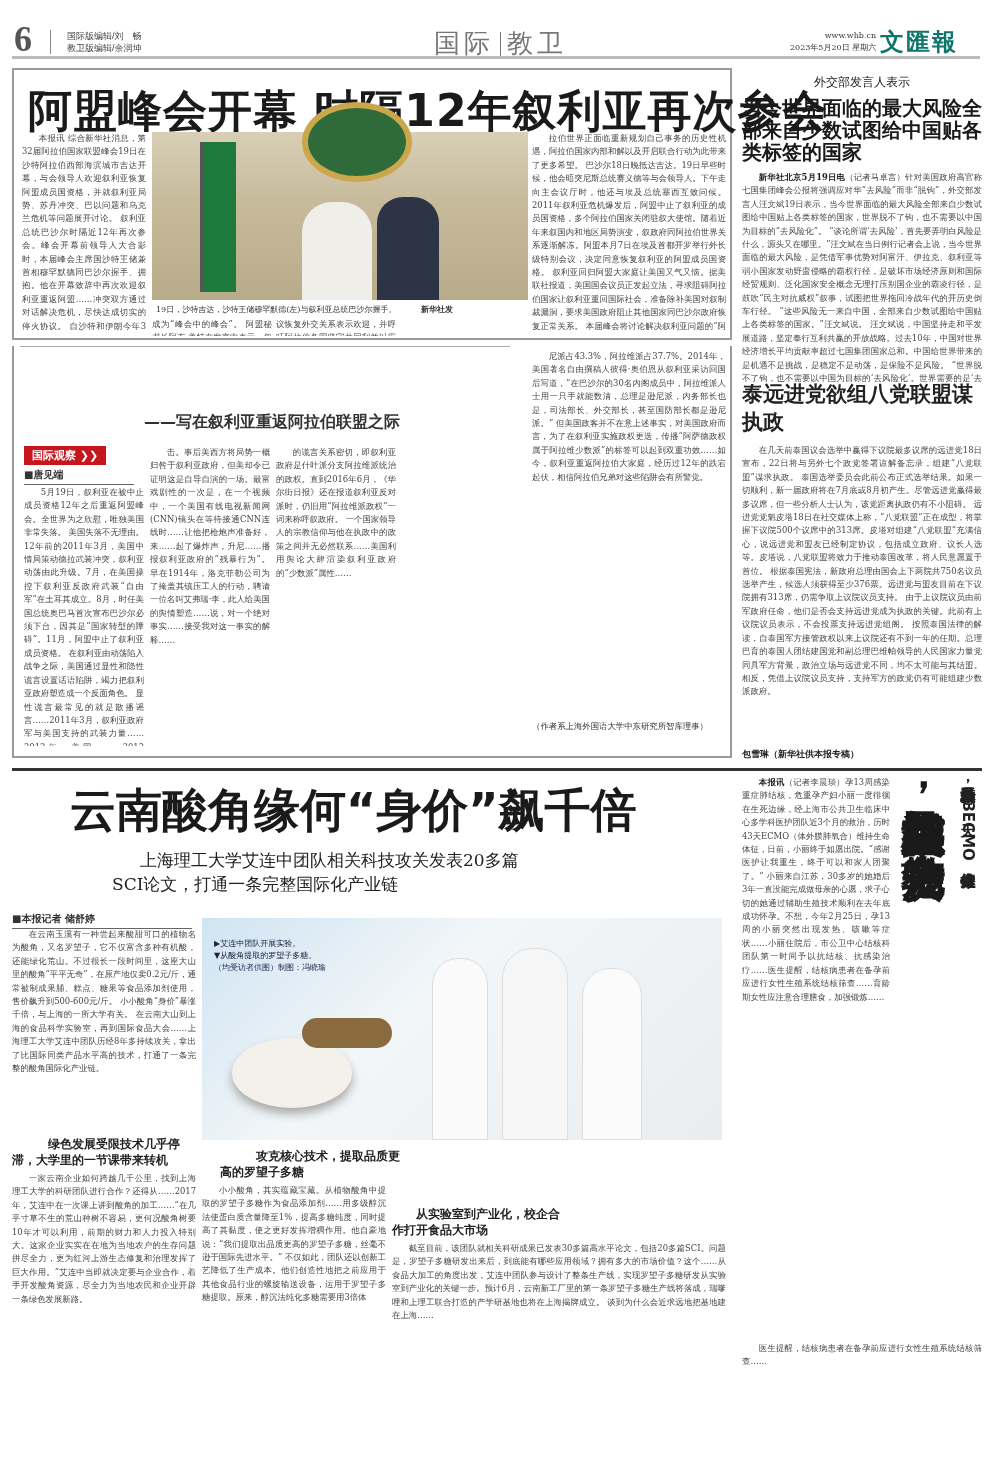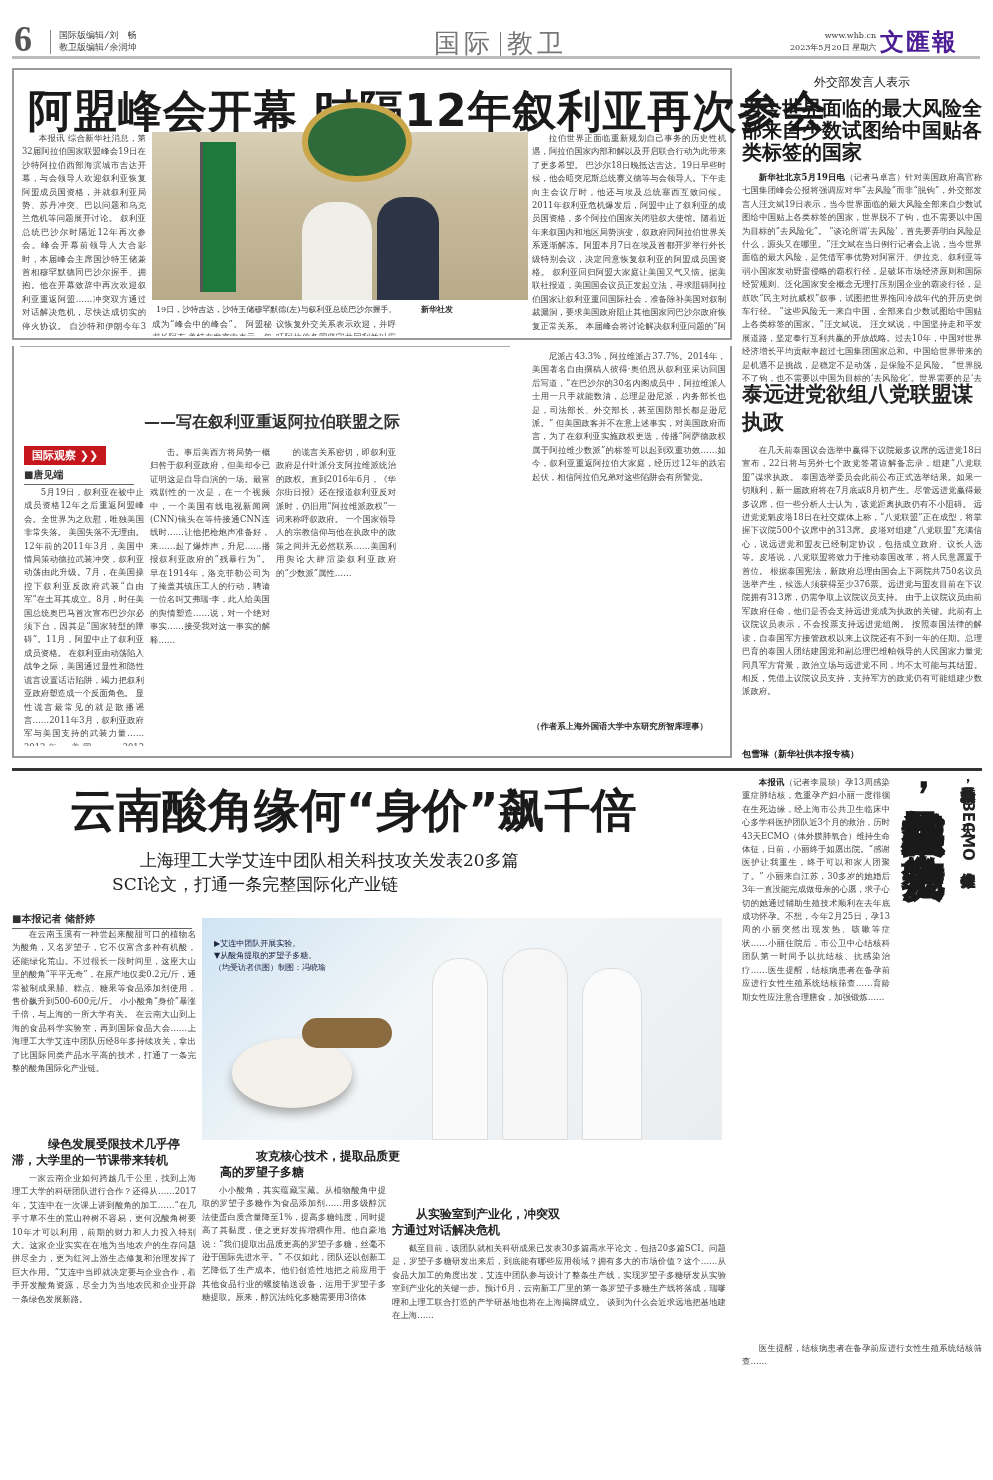--- a/index.html
+++ b/index.html
@@ -1,23 +1,23 @@
 <!DOCTYPE html>
 <html><head>
 <meta charset="utf-8">
 <style>
 *{box-sizing:border-box;margin:0;padding:0}
 body{width:993px;height:1480px;background:#fff;font-family:"DejaVu Serif",serif;color:#222;position:relative;overflow:hidden}
 .abs{position:absolute}
 .hdr-num{left:14px;top:18px;font-size:36px;font-weight:bold;color:#555;font-family:"Liberation Serif",serif}
-.hdr-edit{left:50px;top:30px;font-size:9px;line-height:12px;color:#444;border-left:1px solid #888;padding-left:8px;font-family:Liberation Mono, monospace}
+.hdr-edit{left:50px;top:30px;font-size:9px;line-height:12px;color:#444;border-left:1px solid #888;padding-left:16px;font-family:Liberation Sans, sans-serif}
 .hdr-sec{left:434px;top:26px;font-size:26px;color:#777;font-family:"DejaVu Sans",sans-serif;letter-spacing:4px}
 .hdr-sec .sep{display:inline-block;width:1px;height:26px;background:#777;vertical-align:middle;margin:0 6px}
 .hdr-meta{left:790px;top:30px;font-size:8px;color:#333;text-align:right;line-height:12px}
-.hdr-logo{left:880px;top:26px;font-size:24px;font-weight:bold;color:#4c1d95;letter-spacing:2px}
+.hdr-logo{left:880px;top:26px;font-size:24px;font-weight:bold;color:#0f766e;letter-spacing:2px}
 .hdr-rule{left:12px;top:56px;width:968px;height:3px;background:#bbb}
 .h1{font-family:"DejaVu Sans",sans-serif;font-weight:bold;color:#1a1a1a}
 .body{font-size:8.4px;line-height:13.4px;color:#444;text-align:justify;text-indent:2em}
 .col{position:absolute;overflow:hidden}
 .photo{background:linear-gradient(180deg,#d8cfb6,#c7bb9c 40%,#b8ab8a);}
 .cap{font-size:8px;color:#333}
 .divider{height:2px;background:#333}
 .tag{background:#c4161c;color:#fff;font-size:11px;font-weight:bold;padding:2px 8px;font-family:"DejaVu Sans",sans-serif}
 .author{font-size:10px;font-weight:bold;color:#333;border-bottom:1px solid #666;padding-bottom:2px;font-family:"DejaVu Sans",sans-serif}
 .vert{writing-mode:vertical-rl;font-family:"DejaVu Sans",sans-serif}
@@ -77,21 +77,21 @@
   <div style="position:absolute;left:130px;top:66px;font-size:16px;font-weight:bold;color:#333;font-family:'DejaVu Sans',sans-serif">——写在叙利亚重返阿拉伯联盟之际</div>
   <div class="abs tag" style="left:10px;top:100px">
     <span>国际观察</span> <span>❯❯</span>
   </div>
   <div class="abs author" style="left:10px;top:122px;width:110px">■<span>唐见端</span></div>
   <div class="col body" style="left:10px;top:140px;width:120px;height:260px">5月19日，叙利亚在被中止成员资格12年之后重返阿盟峰会。全世界为之欣慰，唯独美国非常失落。 美国失落不无理由。12年前的2011年3月，美国中情局策动德拉武装冲突，叙利亚动荡由此升级。7月，在美国操控下叙利亚反政府武装“自由军”在土耳其成立。8月，时任美国总统奥巴马首次宣布巴沙尔必须下台，因其是“国家转型的障碍”。11月，阿盟中止了叙利亚成员资格。 在叙利亚由动荡陷入战争之际，美国通过显性和隐性谎言设置话语陷阱，竭力把叙利亚政府塑造成一个反面角色。 显性谎言最常见的就是散播谣言……2011年3月，叙利亚政府军与美国支持的武装力量……2012年，美国，……2013年……</div>
   <div class="col body" style="left:136px;top:100px;width:120px;height:300px">击。事后美西方将局势一概归咎于叙利亚政府，但美却令已证明这是自导自演的一场。最富戏剧性的一次是，在一个视频中，一个美国有线电视新闻网(CNN)镜头在等待接通CNN连线时……让他把枪炮声准备好，来……起了爆炸声，升尼……播报叙利亚政府的“残暴行为”。 早在1914年，洛克菲勒公司为了掩盖其镇压工人的行动，聘请一位名叫艾弗瑞·李，此人给美国的舆情塑造……说，对一个绝对事实……接受我对这一事实的解释……</div>
   <div class="col body" style="left:262px;top:100px;width:120px;height:300px">的谎言关系密切，即叙利亚政府是什叶派分支阿拉维派统治的政权。直到2016年6月，《华尔街日报》还在报道叙利亚反对派时，仍旧用“阿拉维派政权”一词来称呼叙政府。 一个国家领导人的宗教信仰与他在执政中的政策之间并无必然联系……美国利用舆论大肆渲染叙利亚政府的“少数派”属性……</div>
   <div class="col body" style="left:518px;top:4px;width:194px;height:400px">
     <div style="height:370px;overflow:hidden">尼派占43.3%，阿拉维派占37.7%。2014年，美国著名自由撰稿人彼得·奥伯恩从叙利亚采访回国后写道，“在巴沙尔的30名内阁成员中，阿拉维派人士用一只手就能数清，总理是逊尼派，内务部长也是，司法部长、外交部长，甚至国防部长都是逊尼派。” 但美国政客并不在意上述事实，对美国政府而言，为了在叙利亚实施政权更迭，传播“阿萨德政权属于阿拉维少数派”的标签可以起到双重功效……如今，叙利亚重返阿拉伯大家庭，经历过12年的跌宕起伏，相信阿拉伯兄弟对这些陷阱会有所警觉。</div>
-    <div style="font-weight:bold;text-indent:0;color:#333">（作者系上海外国语大学中东研究所智库理事）</div>
+    <div style="font-weight:normal;text-indent:0;color:#333">（作者系上海外国语大学中东研究所智库理事）</div>
   </div>
 </div>
 
 <div class="abs" style="left:12px;top:768px;width:970px;height:3px;background:#333"></div>
 
 <div class="abs" style="left:12px;top:776px;width:720px;height:700px">
   <div class="h1" style="position:absolute;left:58px;top:4px;font-size:46px;white-space:nowrap">云南酸角缘何“身价”飙千倍</div>
   <div style="position:absolute;left:100px;top:72px;font-size:17px;line-height:24px;color:#222">
     <div style="padding-left:28px">上海理工大学艾连中团队相关科技攻关发表20多篇</div>
     <div>SCI论文，打通一条完整国际化产业链</div>
@@ -108,21 +108,21 @@
     <div style="position:absolute;left:100px;top:100px;width:90px;height:30px;border-radius:15px;background:#8a6a3f"></div>
     <div style="position:absolute;left:230px;top:40px;width:56px;height:182px;background:#fafafa;border-radius:26px 26px 0 0;border:1px solid #ddd"></div>
     <div style="position:absolute;left:300px;top:30px;width:66px;height:192px;background:#f6f6f6;border-radius:30px 30px 0 0;border:1px solid #ddd"></div>
     <div style="position:absolute;left:380px;top:50px;width:60px;height:172px;background:#fbfbfb;border-radius:28px 28px 0 0;border:1px solid #ddd"></div>
   </div>
   <div style="position:absolute;left:0;top:360px;width:184px;font-size:12px;font-weight:bold;line-height:16px;font-family:'DejaVu Sans',sans-serif;text-indent:3em">绿色发展受限技术几乎停滞，大学里的一节课带来转机</div>
   <div class="col body" style="left:0;top:396px;width:184px;height:300px">一家云南企业如何跨越几千公里，找到上海理工大学的科研团队进行合作？还得从……2017年，艾连中在一次课上讲到酸角的加工……“在几乎寸草不生的荒山种树不容易，更何况酸角树要10年才可以利用，前期的财力和人力投入特别大。这家企业实实在在地为当地农户的生存问题拼尽全力，更为红河上游生态修复和治理发挥了巨大作用。”艾连中当即就决定要与企业合作，着手开发酸角资源，尽全力为当地农民和企业开辟一条绿色发展新路。</div>
   <div style="position:absolute;left:208px;top:372px;width:184px;font-size:12px;font-weight:bold;line-height:16px;font-family:Liberation Sans, sans-serif;text-indent:3em">攻克核心技术，提取品质更高的罗望子多糖</div>
   <div class="col body" style="left:190px;top:408px;width:184px;height:290px">小小酸角，其实蕴藏宝藏。从植物酸角中提取的罗望子多糖作为食品添加剂……用多级醇沉法使蛋白质含量降至1%，提高多糖纯度，同时提高了其黏度，使之更好发挥增稠作用。他自豪地说：“我们提取出品质更高的罗望子多糖，丝毫不逊于国际先进水平。” 不仅如此，团队还以创新工艺降低了生产成本。他们创造性地把之前应用于其他食品行业的螺旋输送设备，运用于罗望子多糖提取。原来，醇沉法纯化多糖需要用3倍体</div>
   <div class="col body" style="left:380px;top:370px;width:160px;height:38px;text-indent:0">…</div>
-  <div style="position:absolute;left:380px;top:430px;width:170px;font-size:12px;font-weight:bold;line-height:16px;font-family:'DejaVu Sans',sans-serif;text-indent:2em">从实验室到产业化，冲突双方通过对话解决危机</div>
+  <div style="position:absolute;left:380px;top:430px;width:170px;font-size:12px;font-weight:bold;line-height:16px;font-family:'DejaVu Sans',sans-serif;text-indent:2em">从实验室到产业化，校企合作打开食品大市场</div>
   <div class="col body" style="left:380px;top:466px;width:334px;height:230px">截至目前，该团队就相关科研成果已发表30多篇高水平论文，包括20多篇SCI。问题是，罗望子多糖研发出来后，到底能有哪些应用领域？拥有多大的市场价值？这个……从食品大加工的角度出发，艾连中团队参与设计了整条生产线，实现罗望子多糖研发从实验室到产业化的关键一步。预计6月，云南新工厂里的第一条罗望子多糖生产线将落成，瑞嗲哩和上理工联合打造的产学研基地也将在上海揭牌成立。 谈到为什么会近求远地把基地建在上海……</div>
 </div>
 
 <div class="abs" style="left:742px;top:776px;width:240px;height:700px">
   <div class="col body" style="left:0;top:0;width:148px;height:560px">
     <b style="color:#222">本报讯</b><span>（记者李晨琰）孕13周感染重症肺结核，危重孕产妇小丽一度徘徊在生死边缘，经上海市公共卫生临床中心多学科医护团队近3个月的救治，历时43天ECMO（体外膜肺氧合）维持生命体征，日前，小丽终于如愿出院。“感谢医护让我重生，终于可以和家人团聚了。” 小丽来自江苏，30多岁的她婚后3年一直没能完成做母亲的心愿，求子心切的她通过辅助生殖技术顺利在去年底成功怀孕。不想，今年2月25日，孕13周的小丽突然出现发热、咳嗽等症状……小丽住院后，市公卫中心结核科团队第一时间予以抗结核、抗感染治疗……医生提醒，结核病患者在备孕前应进行女性生殖系统结核筛查……育龄期女性应注意合理膳食，加强锻炼……</span>
   </div>
   <div class="abs vert" style="left:216px;top:0;font-size:15px;font-weight:bold;color:#222">近三个月精心救治，43天ECMO维持生命体征</div>
   <div class="abs vert" style="left:154px;top:0;font-size:44px;font-weight:bold;color:#1a1a1a;font-family:'DejaVu Serif',serif;line-height:56px">孕妇感染重症肺结核，在沪转危为安</div>
   <div class="col body" style="left:0;top:566px;width:240px;height:130px">医生提醒，结核病患者在备孕前应进行女性生殖系统结核筛查……</div>

